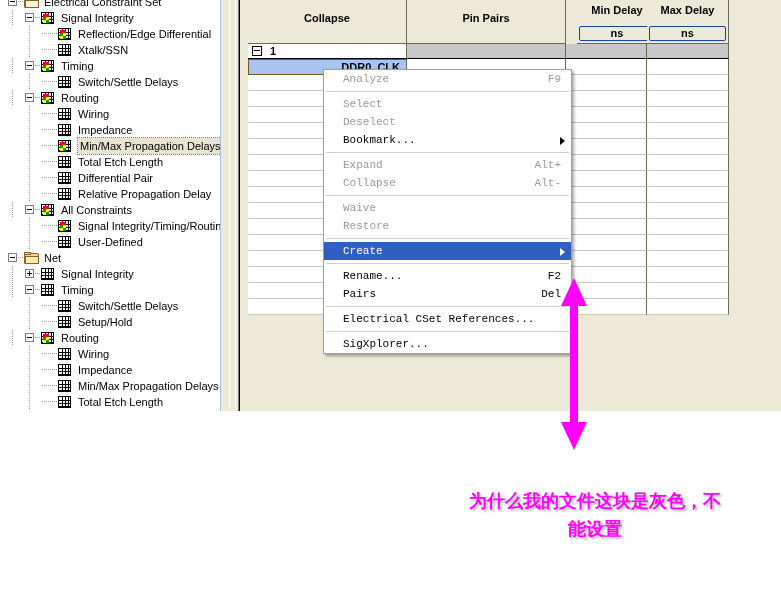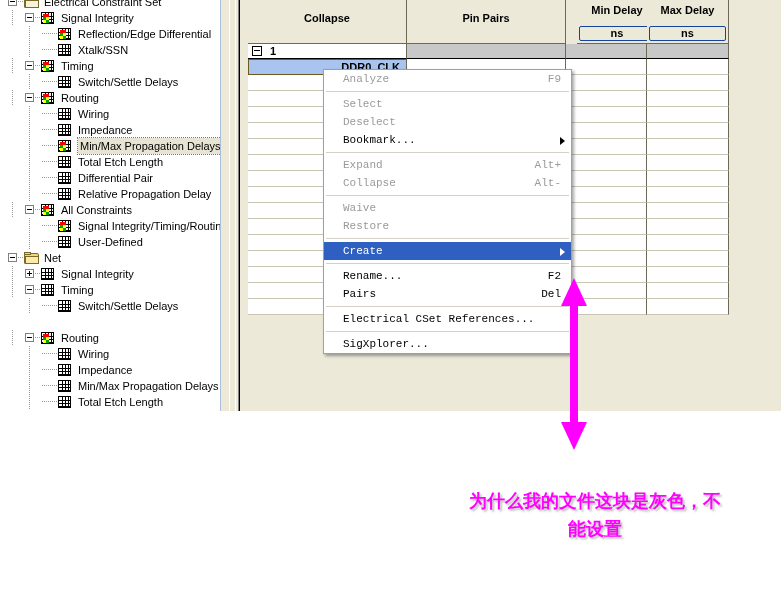--- a/index.html
+++ b/index.html
@@ -502,20 +502,33 @@
         <div class="dots" style="left: 42px; width: 16px;"></div>
         <span class="icon-grid" style="left: 58px;">
           <i class="hl" style="top:3px"></i>
           <i class="hl" style="top:6px"></i>
           <i class="hl" style="top:9px"></i>
           <i class="vl" style="left:3px"></i>
           <i class="vl" style="left:6px"></i>
           <i class="vl" style="left:9px"></i>
         </span>
         <span class="tlabel" style="left: 78px;">Switch/Settle Delays</span>
+      </div>
+      <div class="tree-row" style="top: 314px; position: absolute; left: 0px; width: 220px;">
+        <div class="vdots" style="left: 29px; top: 0px; height: 16px;"></div>
+        <div class="dots" style="left: 42px; width: 16px;"></div>
+        <span class="icon-grid" style="left: 58px;">
+          <i class="hl" style="top:3px"></i>
+          <i class="hl" style="top:6px"></i>
+          <i class="hl" style="top:9px"></i>
+          <i class="vl" style="left:3px"></i>
+          <i class="vl" style="left:6px"></i>
+          <i class="vl" style="left:9px"></i>
+        </span>
+        <span class="tlabel" style="left: 78px;">Setup/Hold</span>
       </div>
       <div class="tree-row" style="top: 330px; position: absolute; left: 0px; width: 220px;">
         <div class="vdots" style="left: 12px; top: 0px; height: 16px;"></div>
         <div class="dots" style="left: 25px; width: 16px;"></div>
         <span class="expander" style="left: 25px;"></span>
         <span class="icon-grid" style="left: 41px;">
           <i class="hl" style="top:3px"></i>
           <i class="hl" style="top:6px"></i>
           <i class="hl" style="top:9px"></i>
           <i class="vl" style="left:3px"></i>

